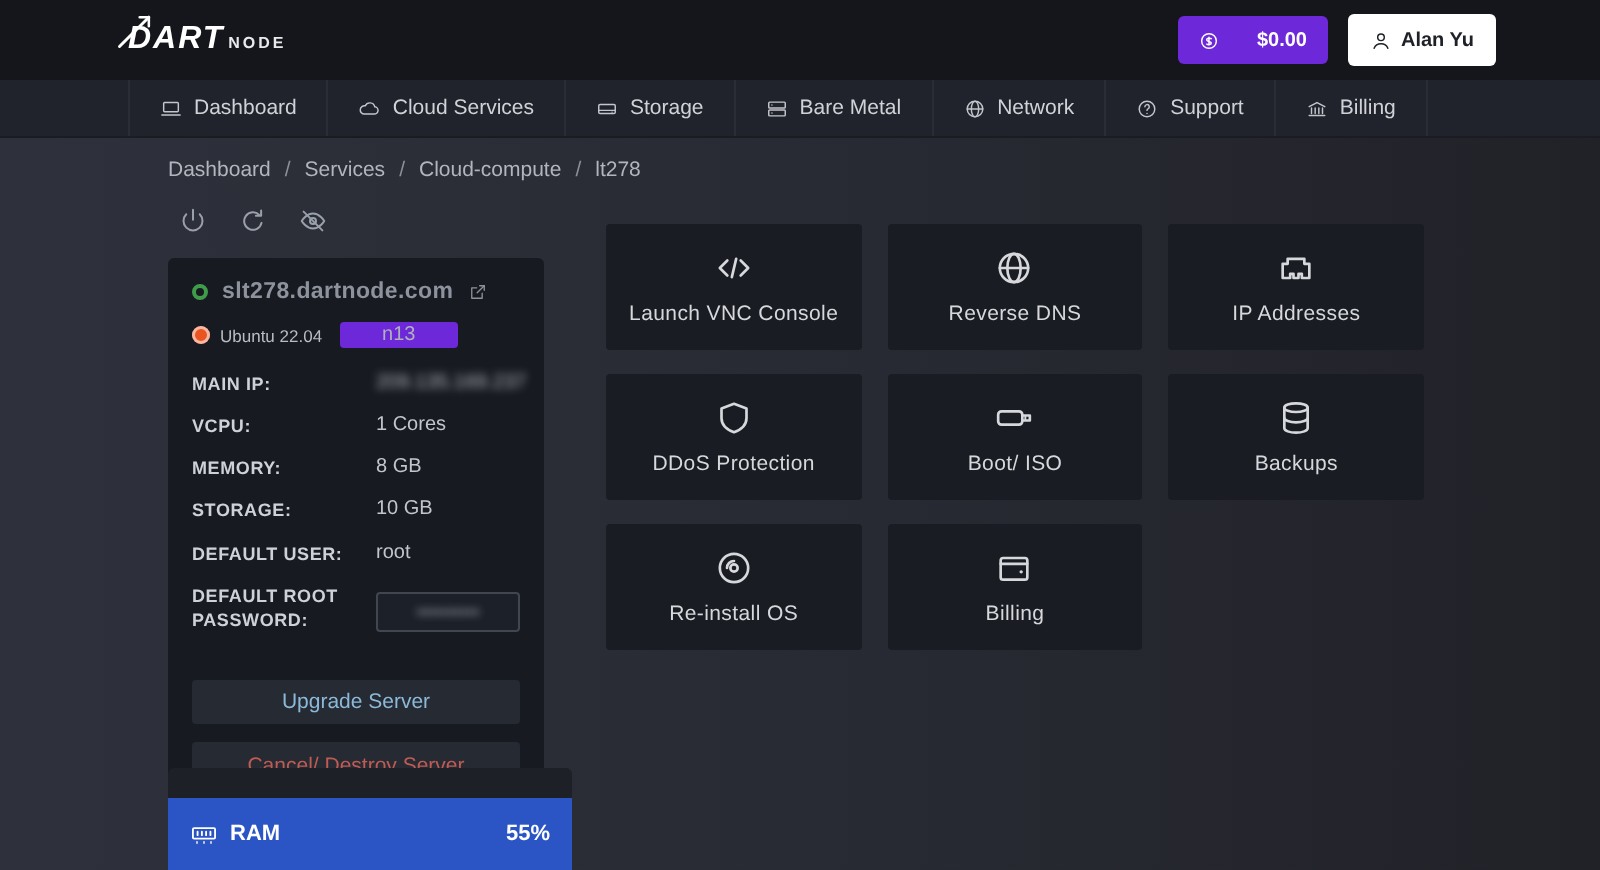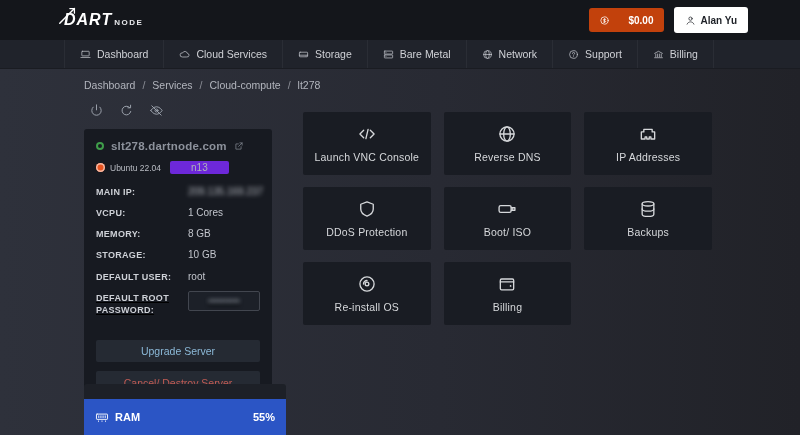--- a/index.html
+++ b/index.html
@@ -10,21 +10,21 @@
   
   .topbar { position:absolute; top:0; left:0; width:800px; height:40px;
             background:#14161b; display:flex; align-items:center; }
   .logo { position:relative; margin-left:64px; display:flex; align-items:baseline;
           color:#fff; cursor:pointer; }
   .logo-main { font-size:16px; font-weight:bold; letter-spacing:1px; font-style:italic; }
   .logo-sub  { font-size:8px; font-weight:bold; letter-spacing:1.5px; margin-left:2px; color:#e8e9ec; }
   .logo-arrow { position:absolute; left:-7px; top:-7px; width:22px; height:22px; color:#fff; }
   .topbar-right { position:absolute; right:52px; top:0; height:40px; display:flex;
                   align-items:center; gap:10px; }
-  .balance-btn { display:flex; align-items:center; gap:18px; background:#c2410c; border:none;
+  .balance-btn { display:flex; align-items:center; gap:18px; background:#6d28d9; border:none;
                  color:#fff; font-size:10px; font-weight:bold; height:24px; padding:0 10px;
                  border-radius:3px; cursor:pointer; font-family:inherit; }
   .user-btn { display:flex; align-items:center; gap:5px; background:#ffffff; border:none;
               color:#1e2127; font-size:10px; font-weight:bold; height:26px; padding:4px 11px;
               border-radius:3px; cursor:pointer; font-family:inherit; }
   .tb-icon { width:11px; height:11px; }
 
   
   .navbar { position:absolute; top:40px; left:0; width:800px; height:29px; background:#20232b;
             display:flex; align-items:stretch; padding-left:64px;
@@ -61,21 +61,21 @@
   .ubuntu-dot { width:9px; height:9px; border-radius:50%; background:#e95420;
                 box-shadow:inset 0 0 0 1.5px #f4b9a4; flex-shrink:0; }
   .os-name { font-size:8.5px; color:#b9bcc3; }
   .node-badge { font-size:10px; color:#aeb1b8; background:#6d28d9; border-radius:2px;
                 padding:1px 21px; margin-left:4px; }
   .detail-row { display:flex; align-items:flex-start; margin-bottom:8px; }
   .d-label { width:92px; flex-shrink:0; font-size:9px; font-weight:bold; color:#ced1d7;
              letter-spacing:.3px; line-height:1.35; padding-top:1px; }
   .d-value { font-size:10px; color:#c2c5cc; line-height:1.3; }
   .blur { filter:blur(2.2px); opacity:.9; }
-  .pw-row { align-items:flex-start; margin-bottom:1px;text-decoration:underline; }
+  .pw-row { align-items:flex-end; margin-bottom:1px; }
   .pw-box { display:inline-flex; align-items:center; justify-content:center; width:86px;
             height:20px; border:1px solid #42464f; border-radius:2px; background:#1c2028;
             cursor:pointer; overflow:hidden; }
   .pw-box .blur { font-size:9px; color:#aab0b9; }
   .panel-btn { display:block; width:100%; border:none; border-radius:2px; background:#252a33;
                font-family:inherit; font-size:10.5px; cursor:pointer; }
   .panel-btn.upgrade { height:22px; color:#8cb9d8; margin-top:24px; }
   .panel-btn.destroy { height:24px; color:#c05b54; margin-top:9px; }
 
   

